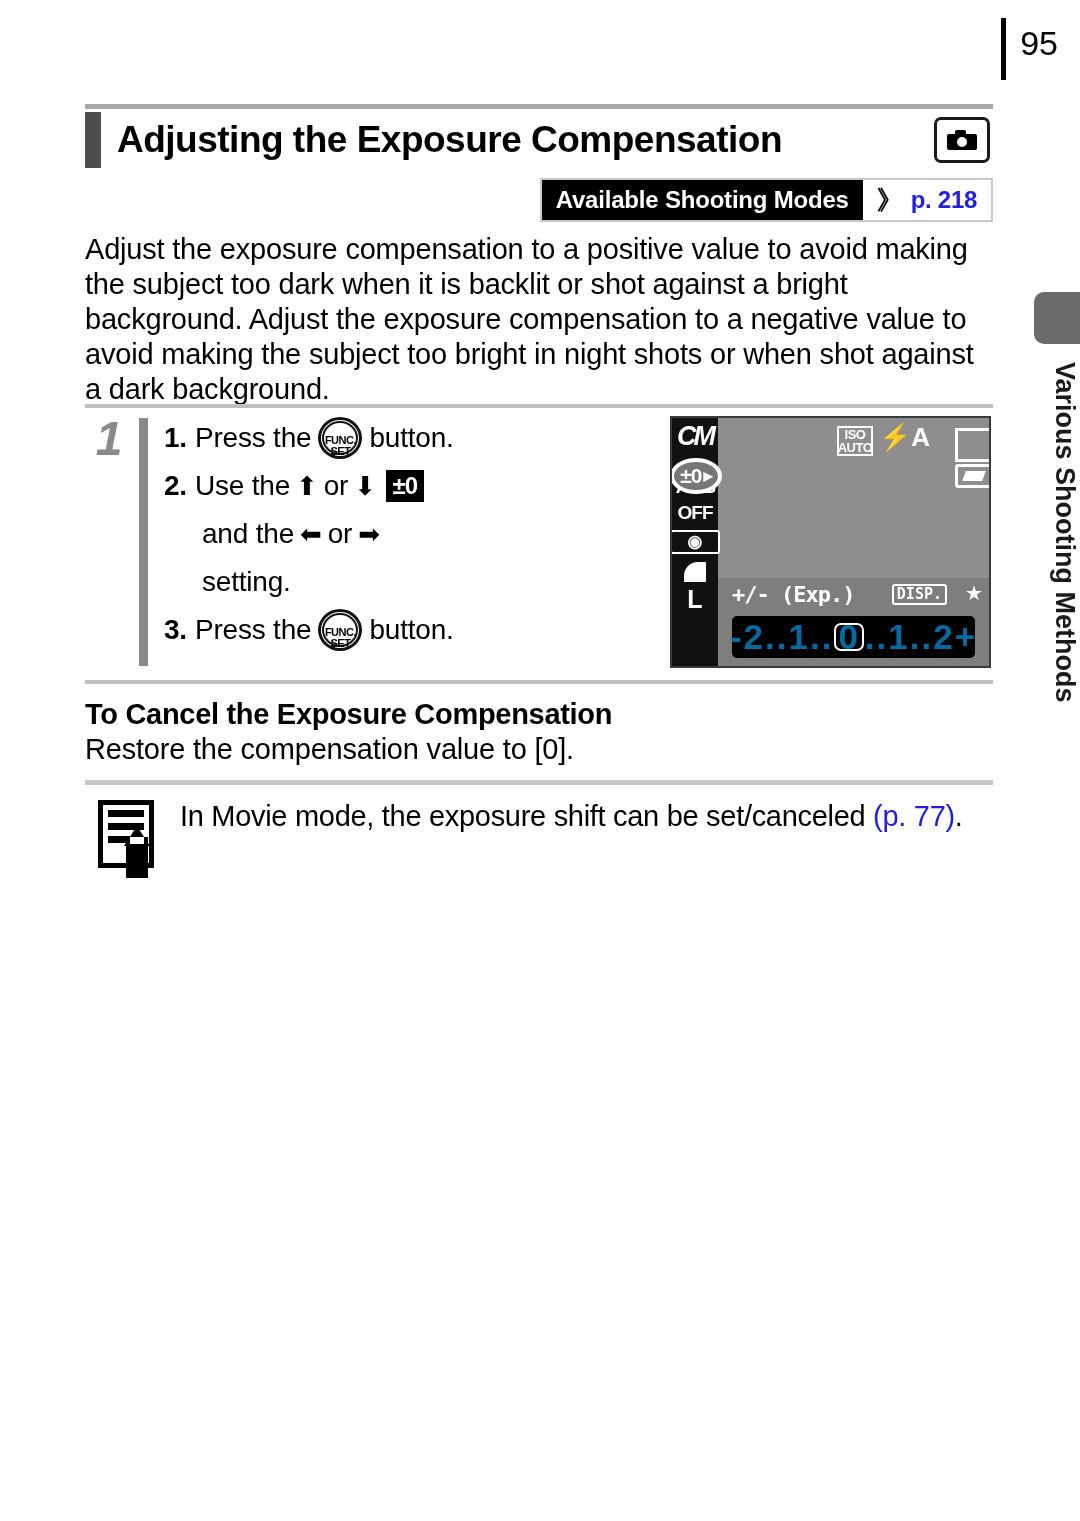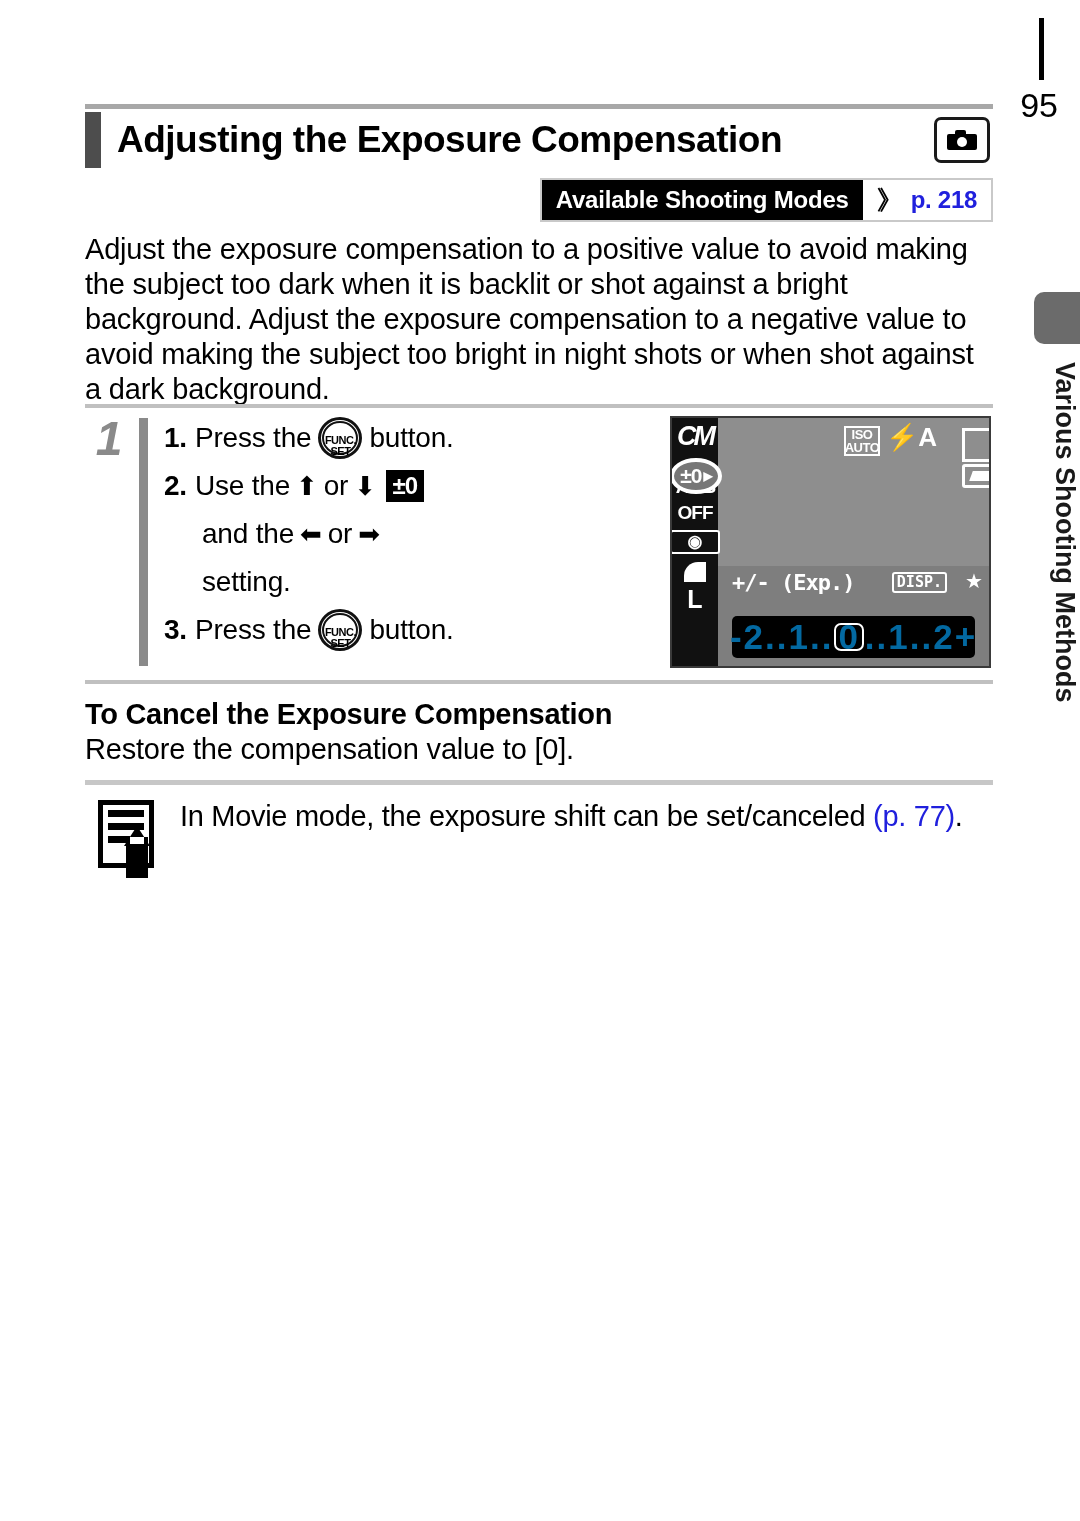--- a/index.html
+++ b/index.html
@@ -9,21 +9,21 @@
     font-family:"Liberation Sans", sans-serif;
     color:#000;
     position:relative;
     overflow:hidden;
     -webkit-font-smoothing:none;
   }
 
   
   .page-head{
     position:absolute; top:18px; right:22px;
-    display:flex; align-items:flex-end;flex-direction:column;
+    display:flex; align-items:flex-start;
   }
   .page-rule{
     width:5px;height:62px;background:#000;margin-right:14px;
   }
   .page-num{
     font-size:34px;line-height:50px;color:#000;letter-spacing:0px;
   }
 
   
   .title-wrap{
@@ -146,36 +146,36 @@
   .ev-sel{
     position:absolute;left:-2px;top:40px;width:52px;height:36px;
     border:4px solid #fff;border-radius:50%;
     background:#777;display:flex;align-items:center;justify-content:center;
     box-sizing:border-box;
   }
   .ev-sel span{color:#fff;font-size:21px;font-weight:bold;letter-spacing:-1px;}
   .ev-sel .tri{font-size:12px;margin-left:2px;}
 
   .lcd-top{
-    position:absolute;left:52px;top:0;right:0;height:140px;
+    position:absolute;left:45px;top:0;right:0;height:140px;
   }
   .t-iso{
     position:absolute;left:120px;top:8px;width:36px;height:30px;
     border:2px solid #fff;display:flex;flex-direction:column;
     align-items:center;justify-content:center;box-sizing:border-box;
   }
   .t-iso i{font-style:normal;color:#fff;font-weight:bold;font-size:13px;line-height:13px;letter-spacing:-0.5px;}
   .t-flash{position:absolute;left:162px;top:6px;color:#fff;font-size:26px;font-weight:bold;line-height:26px;}
   .t-frame{position:absolute;left:238px;top:10px;width:36px;height:28px;border:3px solid #fff;}
   .t-batt{position:absolute;left:238px;top:46px;width:38px;height:24px;border:3px solid #fff;border-radius:3px;box-sizing:border-box;
           display:flex;align-items:center;justify-content:center;}
   .t-batt .bar{width:20px;height:10px;background:#fff;transform:skewX(-20deg);}
 
   .lcd-bot{
-    position:absolute;left:46px;right:0;bottom:0;height:100px;background:#7e7e7e;
+    position:absolute;left:46px;right:0;bottom:0;height:88px;background:#7e7e7e;
   }
   .bot-label{
     position:absolute;left:14px;top:4px;color:#fff;font-size:22px;font-weight:bold;
     font-family:"DejaVu Sans Mono", monospace;letter-spacing:-1px;
   }
   .bot-disp{
     position:absolute;right:42px;top:6px;border:2px solid #fff;border-radius:3px;
     color:#fff;font-size:15px;font-weight:bold;padding:1px 3px;line-height:15px;
     font-family:"DejaVu Sans Mono", monospace;
   }

